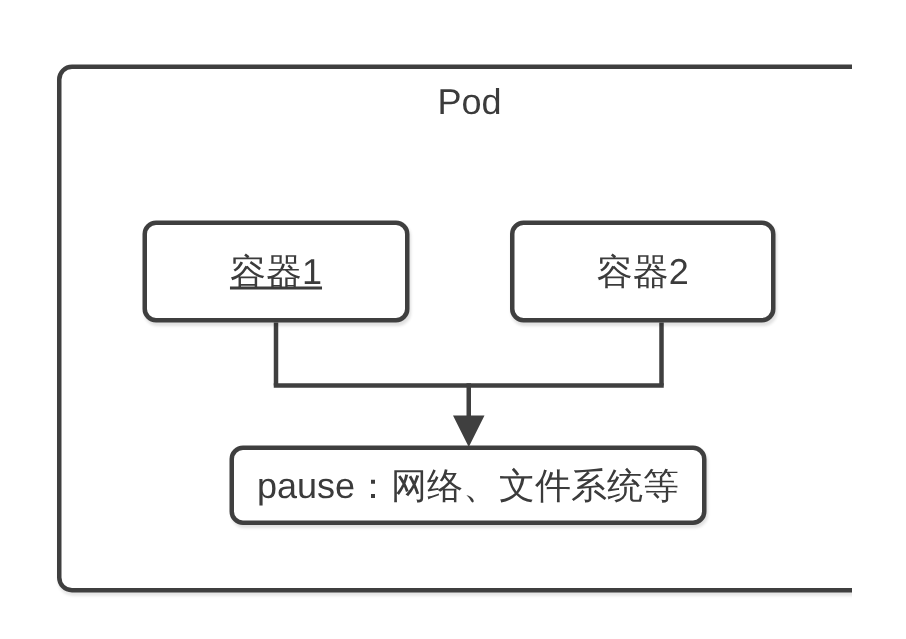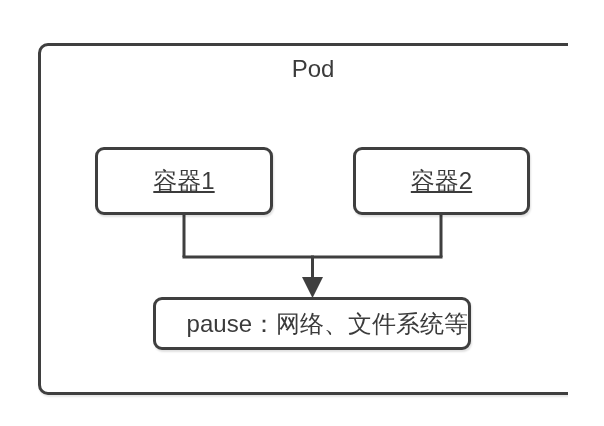--- a/index.html
+++ b/index.html
@@ -44,22 +44,22 @@
     background: var(--background);
     display: flex;
     align-items: center;
     justify-content: center;
     font-size: 24px;
     color: var(--text);
     box-shadow: 1px 2px 2px rgba(0,0,0,0.12);
     white-space: nowrap;
   }
   .container-1 { left: 95px;  top: 147px; width: 178px; height: 68px; text-decoration: underline; }
-  .container-2 { left: 353px; top: 147px; width: 177px; height: 68px; text-decoration: underline; }
-  .pause-node  { left: 153px; top: 297px; width: 318px; height: 53px; justify-content: flex-end; }
+  .container-2 { left: 340px; top: 147px; width: 177px; height: 68px; }
+  .pause-node  { left: 153px; top: 297px; width: 318px; height: 53px; }
   .connector-svg {
     position: absolute;
     left: 0; top: 0;
     width: 604px; height: 426px;
     pointer-events: none;
   }
   .connector-svg .edge {
     stroke: var(--stroke);
     stroke-width: 3;
     fill: none;

